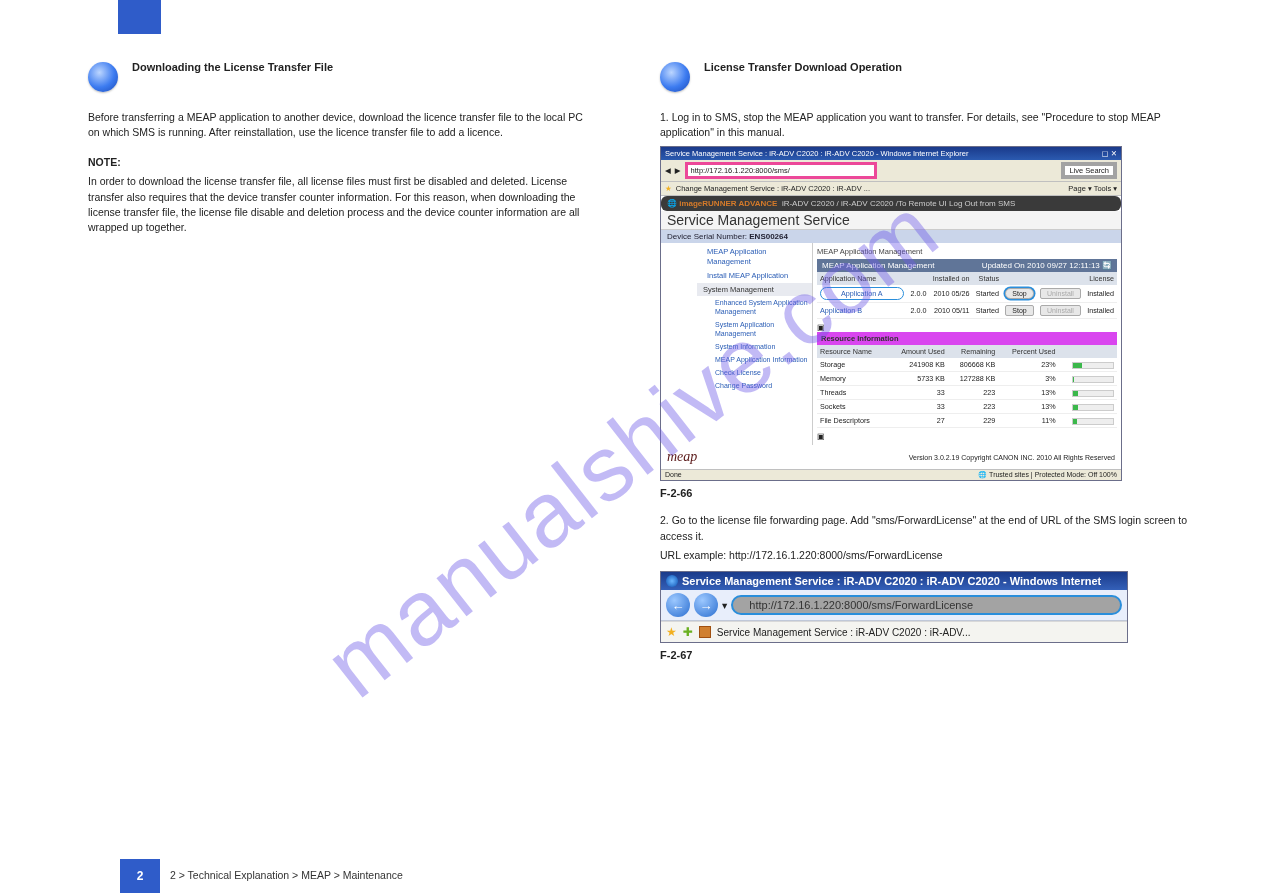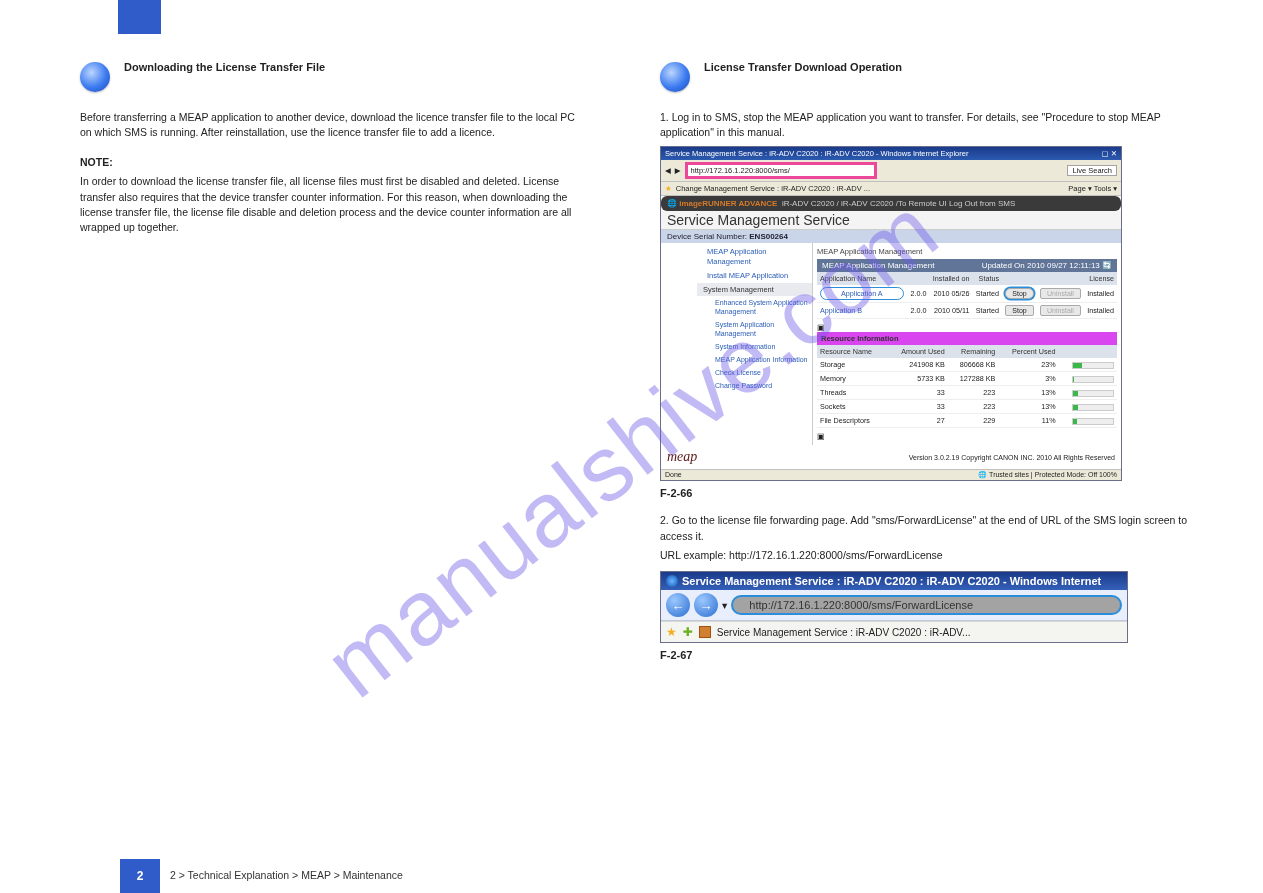--- a/index.html
+++ b/index.html
@@ -36,21 +36,21 @@
     top: 0;
     width: 43px;
     height: 34px;
     background: #2f5cc9;
   }
   .col {
     position: absolute;
     top: 60px;
     width: 500px;
   }
-  .col-left { left: 80px; }
+  .col-left { left: 88px; }
   .col-right { left: 660px; width: 540px; }
 
   .step-head {
     position: relative;
     margin-bottom: 18px;
     padding-left: 44px;
     min-height: 32px;
   }
   .bullet {
     position: absolute;
@@ -320,21 +320,21 @@
     <div class="sms-window">
       <div class="sms-titlebar">
         <span>Service Management Service : iR-ADV C2020 : iR-ADV C2020 - Windows Internet Explorer</span>
         <span>▢ ✕</span>
       </div>
       <div class="sms-toolbar">
         <span>◀</span>
         <span>▶</span>
         <span class="sms-url">http://172.16.1.220:8000/sms/</span>
         <span style="flex:1"></span>
-        <span style="border:1px solid #a3a3a3;background:#fff;padding:0 4px;">Live Search</span>
+        <span style="border:4px solid #a3a3a3;background:#fff;padding:0 4px;">Live Search</span>
       </div>
       <div class="sms-tabbar">
         <span style="color:#f2b020;">★</span>
         <span>Change Management Service : iR-ADV C2020 : iR-ADV ...</span>
         <span style="flex:1"></span>
         <span>Page ▾   Tools ▾</span>
       </div>
       <div class="sms-appbar">
         <span>🌐 <span class="brand">imageRUNNER ADVANCE</span>&nbsp;&nbsp;<span>iR-ADV C2020 / iR-ADV C2020 /</span></span>
         <span>To Remote UI   Log Out from SMS</span>

